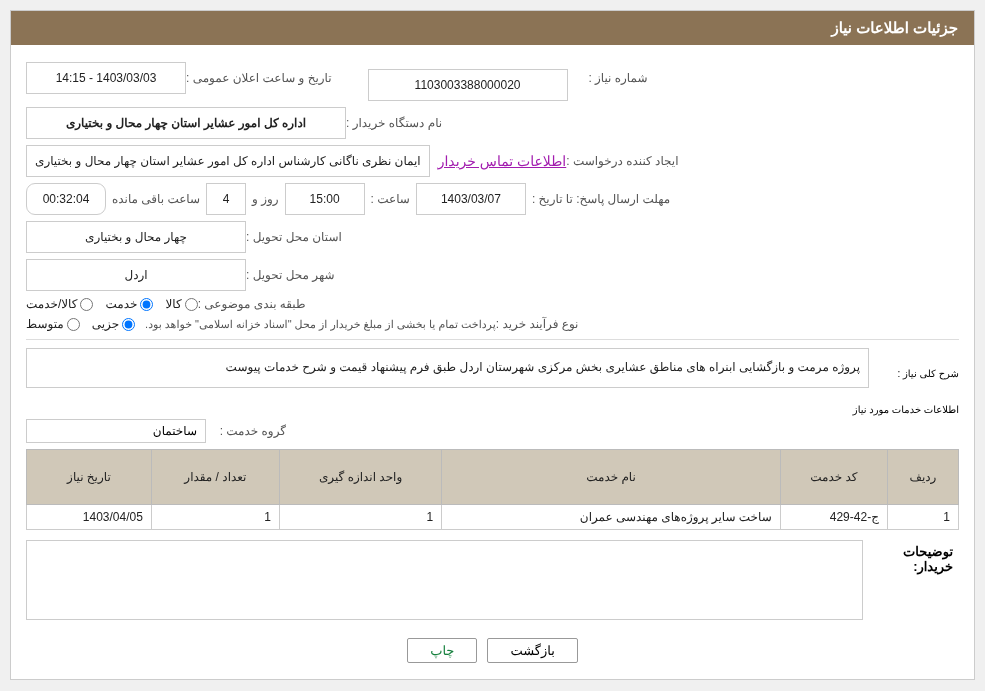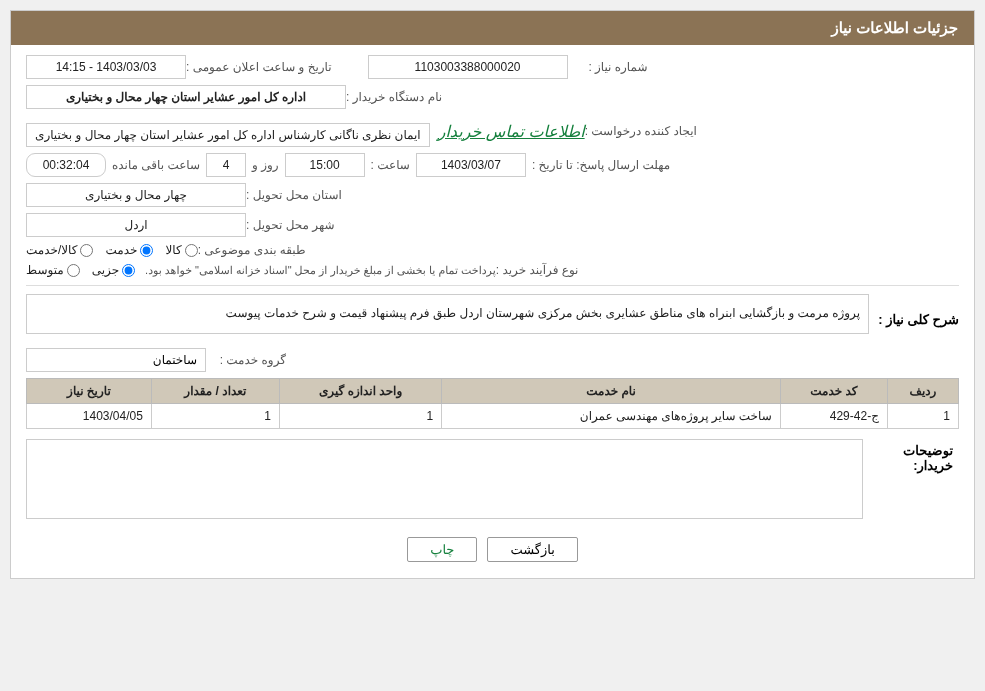--- a/index.html
+++ b/index.html
@@ -45,34 +45,33 @@
       min-width: 80px;
       text-align: right;
     }
     .value-box {
       border: 1px solid #ccc;
       background: #fff;
       padding: 3px 8px;
       min-width: 120px;
       text-align: center;
       font-size: 12px;
-      height: 24px;
+      height: 32px;
       display: inline-flex;
       align-items: center;
       justify-content: center;
     }
     .value-box.wide { min-width: 320px; font-weight: bold; }
     .value-box.medium { min-width: 220px; }
     .value-box.small { min-width: 80px; }
     .link-btn {
-      color: #15803d;
+      color: #a21caf;
       text-decoration: underline;
       cursor: pointer;
-      font-size: 16px;
-      font-style: italic;
+      font-size: 14px;
     }
     .deadline-row {
       display: flex;
       align-items: center;
       justify-content: flex-end;
       gap: 6px;
       margin-bottom: 6px;
       flex-wrap: wrap;
     }
     .small-label {
@@ -86,22 +85,22 @@
       flex-direction: row-reverse;
     }
     .radio-item {
       display: flex;
       align-items: center;
       gap: 3px;
       font-size: 12px;
     }
     .radio-item input { margin: 0; }
     .section-title {
-      font-size: 13px;
-      font-weight: bold;
+      font-size: 10px;
+      font-weight: normal;
       color: #000;
       margin: 8px 0 4px 0;
       text-align: right;
     }
     .description-box {
       border: 1px solid #ccc;
       background: #fff;
       padding: 8px;
       text-align: right;
       font-size: 12px;
@@ -110,23 +109,23 @@
     }
     .services-table {
       width: 100%;
       border-collapse: collapse;
       margin-bottom: 10px;
       font-size: 12px;
     }
     .services-table th {
       background: #d0c8b8;
       border: 1px solid #bbb;
-      padding: 5px 8px;
+      padding: 20px 8px;
       text-align: center;
-      font-weight: bold;
+      font-weight: normal;
     }
     .services-table td {
       border: 1px solid #ccc;
       padding: 5px 8px;
       text-align: right;
       background: #fff;
     }
     .notes-area {
       width: 100%;
       height: 80px;
@@ -197,36 +196,36 @@
 </head>
 <body>
 
 <div class="page-wrapper">
   <div class="main-panel">
     <div class="panel-header">جزئیات اطلاعات نیاز</div>
     <div class="panel-body">
 
       <div class="info-row">
         <span class="label">شماره نیاز :</span>
-        <div class="value-box" style="min-width:200px;">1103003388000020</div>
+        <div class="value-box" style="min-width:200px;margin-top:14px;">1103003388000020</div>
         <span style="width:30px;"></span>
         <span class="label">تاریخ و ساعت اعلان عمومی :</span>
         <div class="value-box" style="min-width:160px;">1403/03/03 - 14:15</div>
       </div>
 
       <div class="info-row">
         <span class="label">نام دستگاه خریدار :</span>
         <div class="value-box wide">اداره کل امور عشایر استان چهار محال و بختیاری</div>
       </div>
 
       <div class="info-row">
         <span class="label">ایجاد کننده درخواست :</span>
         <span class="link-btn">اطلاعات تماس خریدار</span>
         <span style="width:8px;"></span>
-        <div class="value-box" style="min-width:400px;margin-top:8px;">ایمان نظری ناگانی کارشناس اداره کل امور عشایر استان چهار محال و بختیاری</div>
+        <div class="value-box" style="min-width:400px;">ایمان نظری ناگانی کارشناس اداره کل امور عشایر استان چهار محال و بختیاری</div>
       </div>
 
       <div class="deadline-row">
         <span class="label">مهلت ارسال پاسخ: تا تاریخ :</span>
         <div class="value-box" style="min-width:110px;">1403/03/07</div>
         <span class="small-label">ساعت :</span>
         <div class="value-box small">15:00</div>
         <span class="small-label">روز و</span>
         <div class="value-box small" style="min-width:40px;">4</div>
         <span class="small-label">ساعت باقی مانده</span>
@@ -278,20 +277,21 @@
         </div>
       </div>
 
       <hr class="divider">
 
       <div class="info-row">
         <span class="section-title" style="min-width:90px;">شرح کلی نیاز :</span>
         <div class="description-box" style="flex:1;">پروژه مرمت و بازگشایی ابنراه های مناطق عشایری بخش مرکزی شهرستان اردل طبق فرم پیشنهاد قیمت و شرح خدمات پیوست</div>
       </div>
 
+      <div class="section-title">اطلاعات خدمات مورد نیاز</div>
 
       <div class="group-service-row">
         <span class="label">گروه خدمت :</span>
         <input type="text" class="inline-input" value="ساختمان" style="">
       </div>
 
       <table class="services-table">
         <thead>
           <tr>
             <th>ردیف</th>

